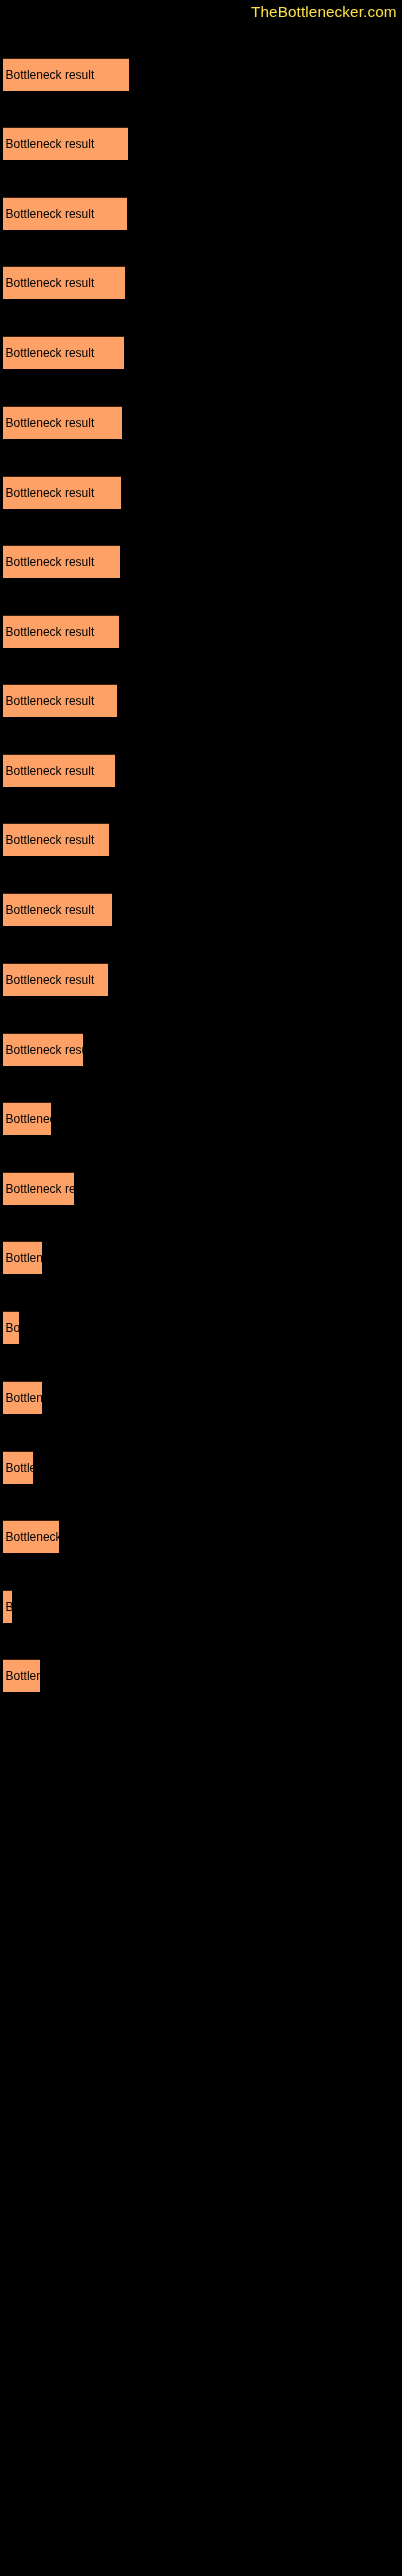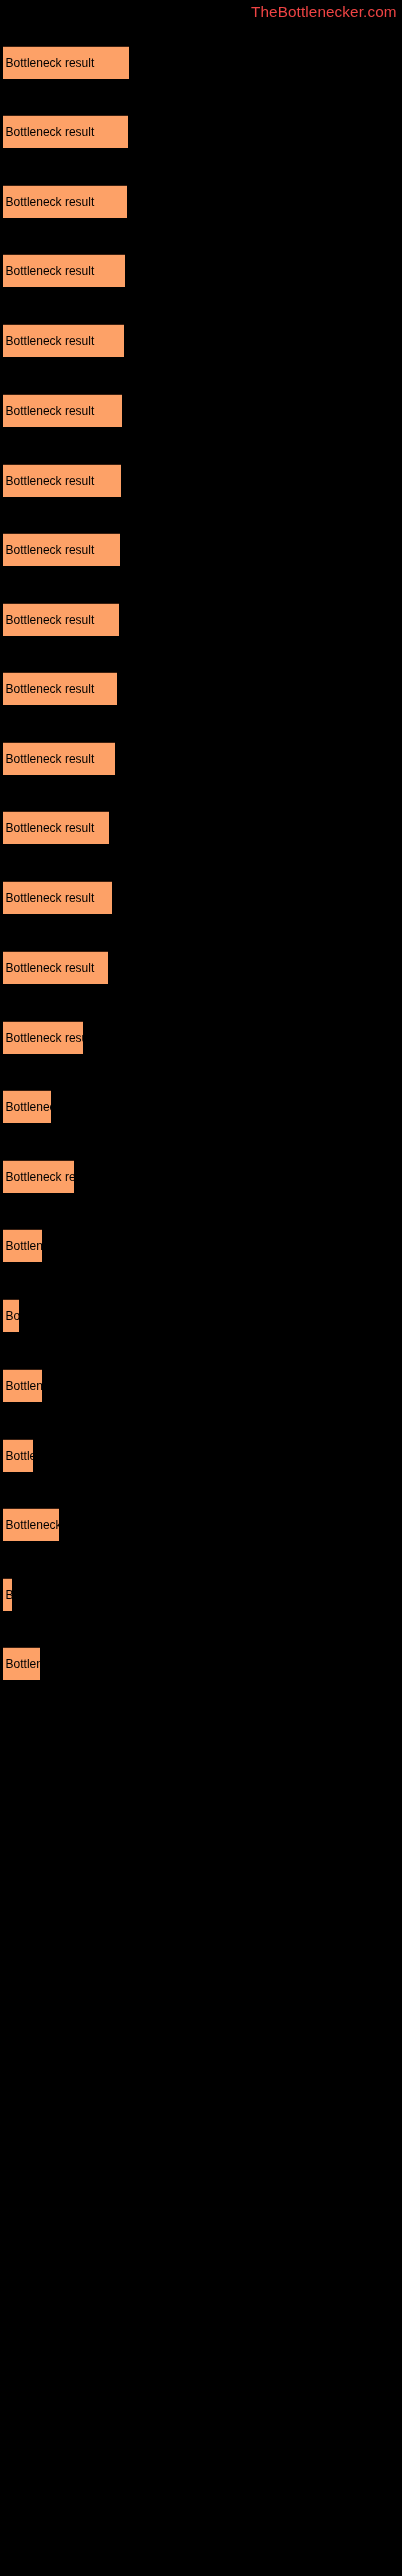--- a/index.html
+++ b/index.html
@@ -22,29 +22,29 @@
     width: 403px;
     height: 2576px;
     background: #000000;
   }
   #site-title {
     position: absolute;
     right: 6.4px;
     top: 1.6px;
     font-family: "Liberation Sans", sans-serif;
     font-size: 15.3px;
-    color: #ef4444;
+    color: #fde047;
     letter-spacing: 0.1px;
     white-space: nowrap;
     line-height: 19.3px;
   }
   #bars-layer {
     position: absolute;
     left: 0;
-    top: 0;
+    top: 12px;
     width: 403px;
     height: 1940px;
   }
   .bar-row {
     position: absolute;
     left: 3.2px;
     height: 33px;
   }
   .bar-rect {
     position: absolute;

